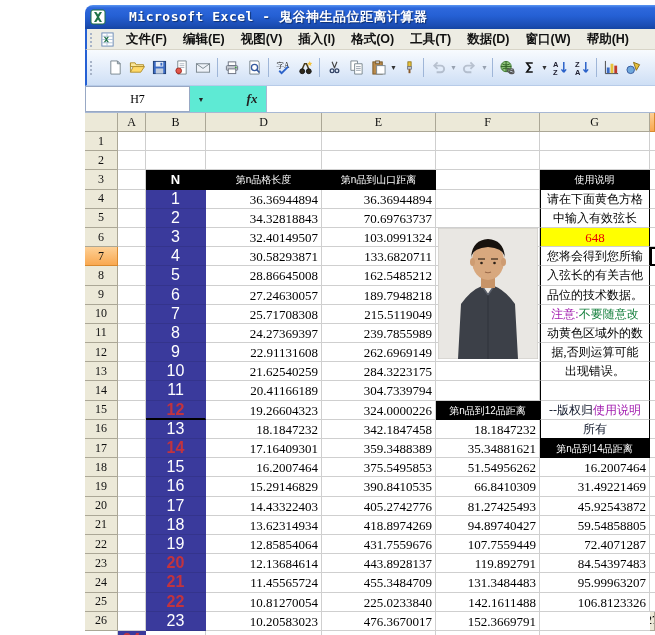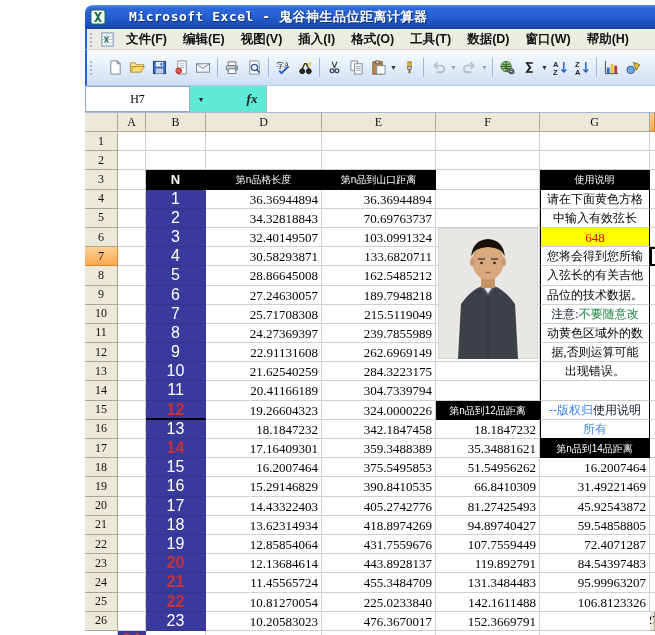--- a/index.html
+++ b/index.html
@@ -57,22 +57,22 @@
      font:12px "Liberation Serif",serif;color:#101010;}
   .h.sel{background:linear-gradient(180deg,#FDD096 0%,#F9A850 100%);border-color:#D8892E;}
   .num{text-align:right;padding-right:3px;}
   .blk{background:#000;color:#fff;text-align:center;font-size:10px;line-height:19px;
        border-right:1px solid #000;border-bottom:1px solid #000;}
   .blk.bold{font-weight:bold;font-size:13px;}
   .bcol{background:#3A3A9C;color:#fff;text-align:center;
         border-right:1px solid #3A3A9C;border-bottom:1px solid #34348C;}
   .bred{color:#C2333E;font-weight:bold;}
   .note{font-size:12px;text-align:center;line-height:19px;}
-  .seg-red{color:#0f172a;}
-  .seg-blue{color:#3b82f6;}
+  .seg-red{color:#a21caf;}
+  .seg-blue{color:#0f172a;}
   .seg-black{color:#15803d;}
   .yel{background:#FFFF00;color:#E80000;text-align:center;font-size:13px;}
   .gbox{border-left:1px solid #000;border-right:1px solid #000 !important;}
   .gboxb{border-bottom:1px solid #000 !important;}
   .bline{border-bottom:2px solid #000 !important;}
   .botline{border-bottom:2px solid #000 !important;}
   .hs{background:#fff;border-bottom:1px solid #CFCFCF;}
   .hsel{border-left:2px solid #000;border-top:2px solid #000;border-bottom:2px solid #000 !important;}
   .photo{position:absolute;left:353px;top:115px;width:100px;height:131px;}
 </style>

